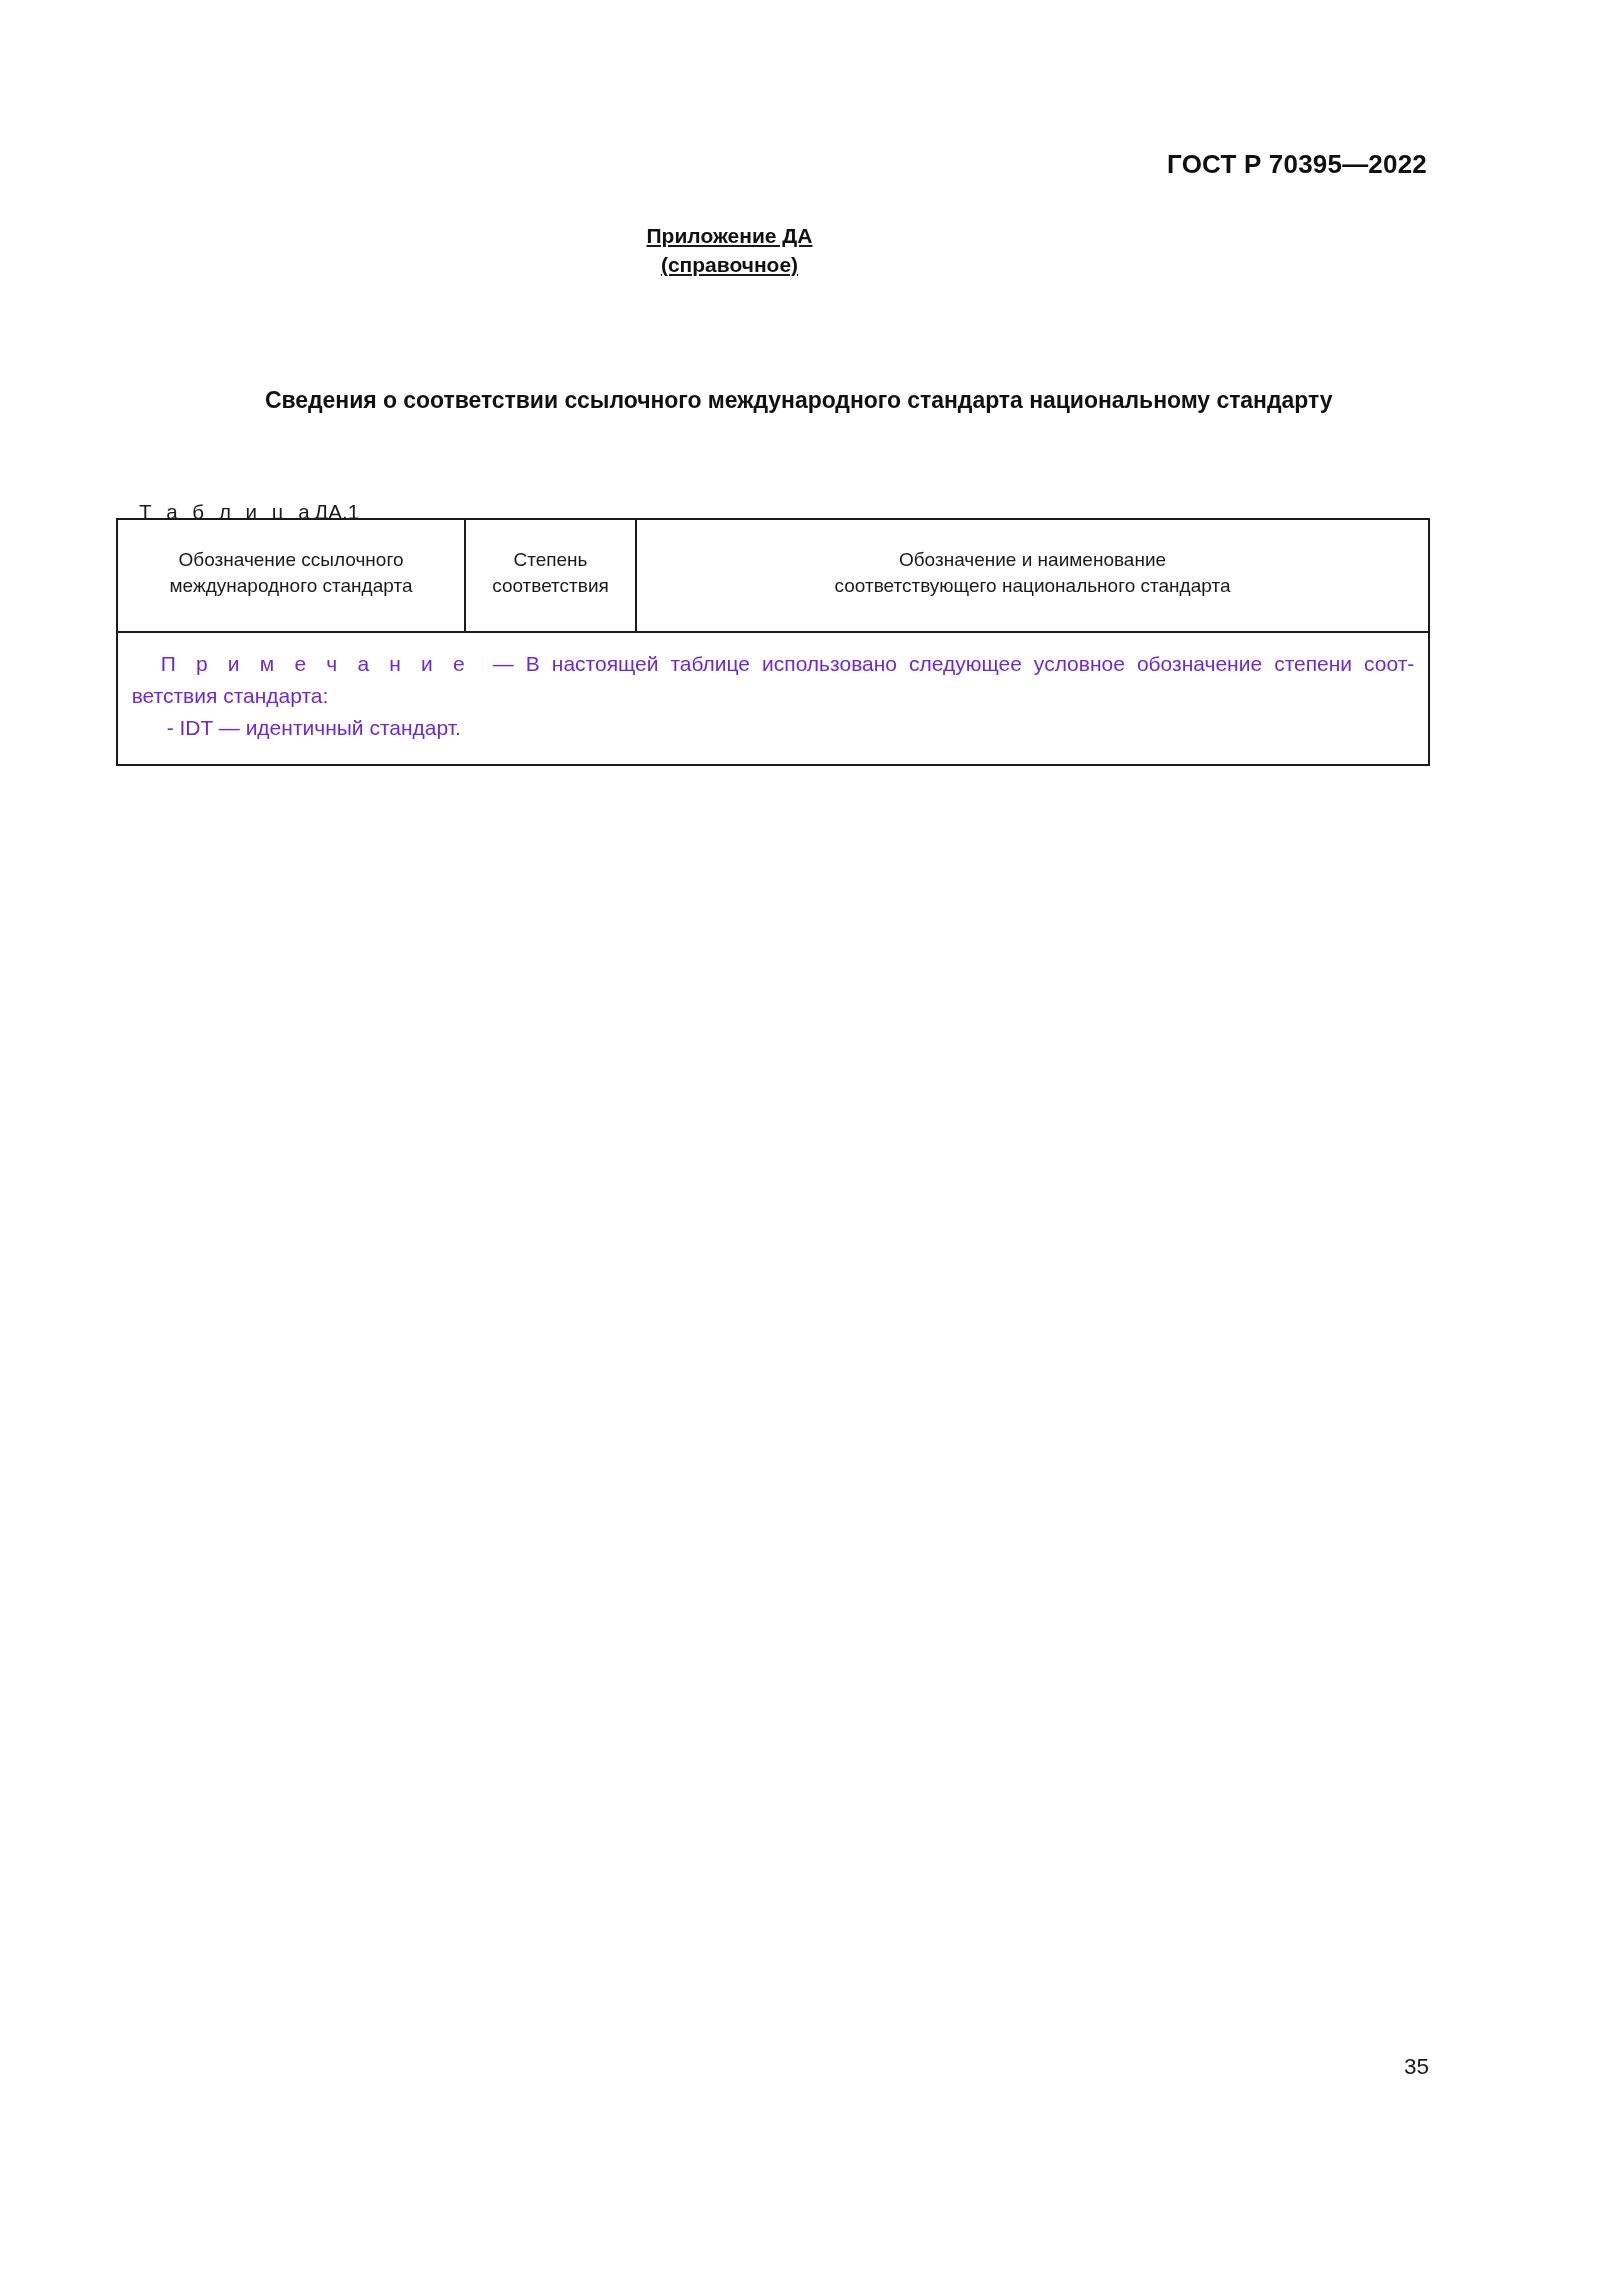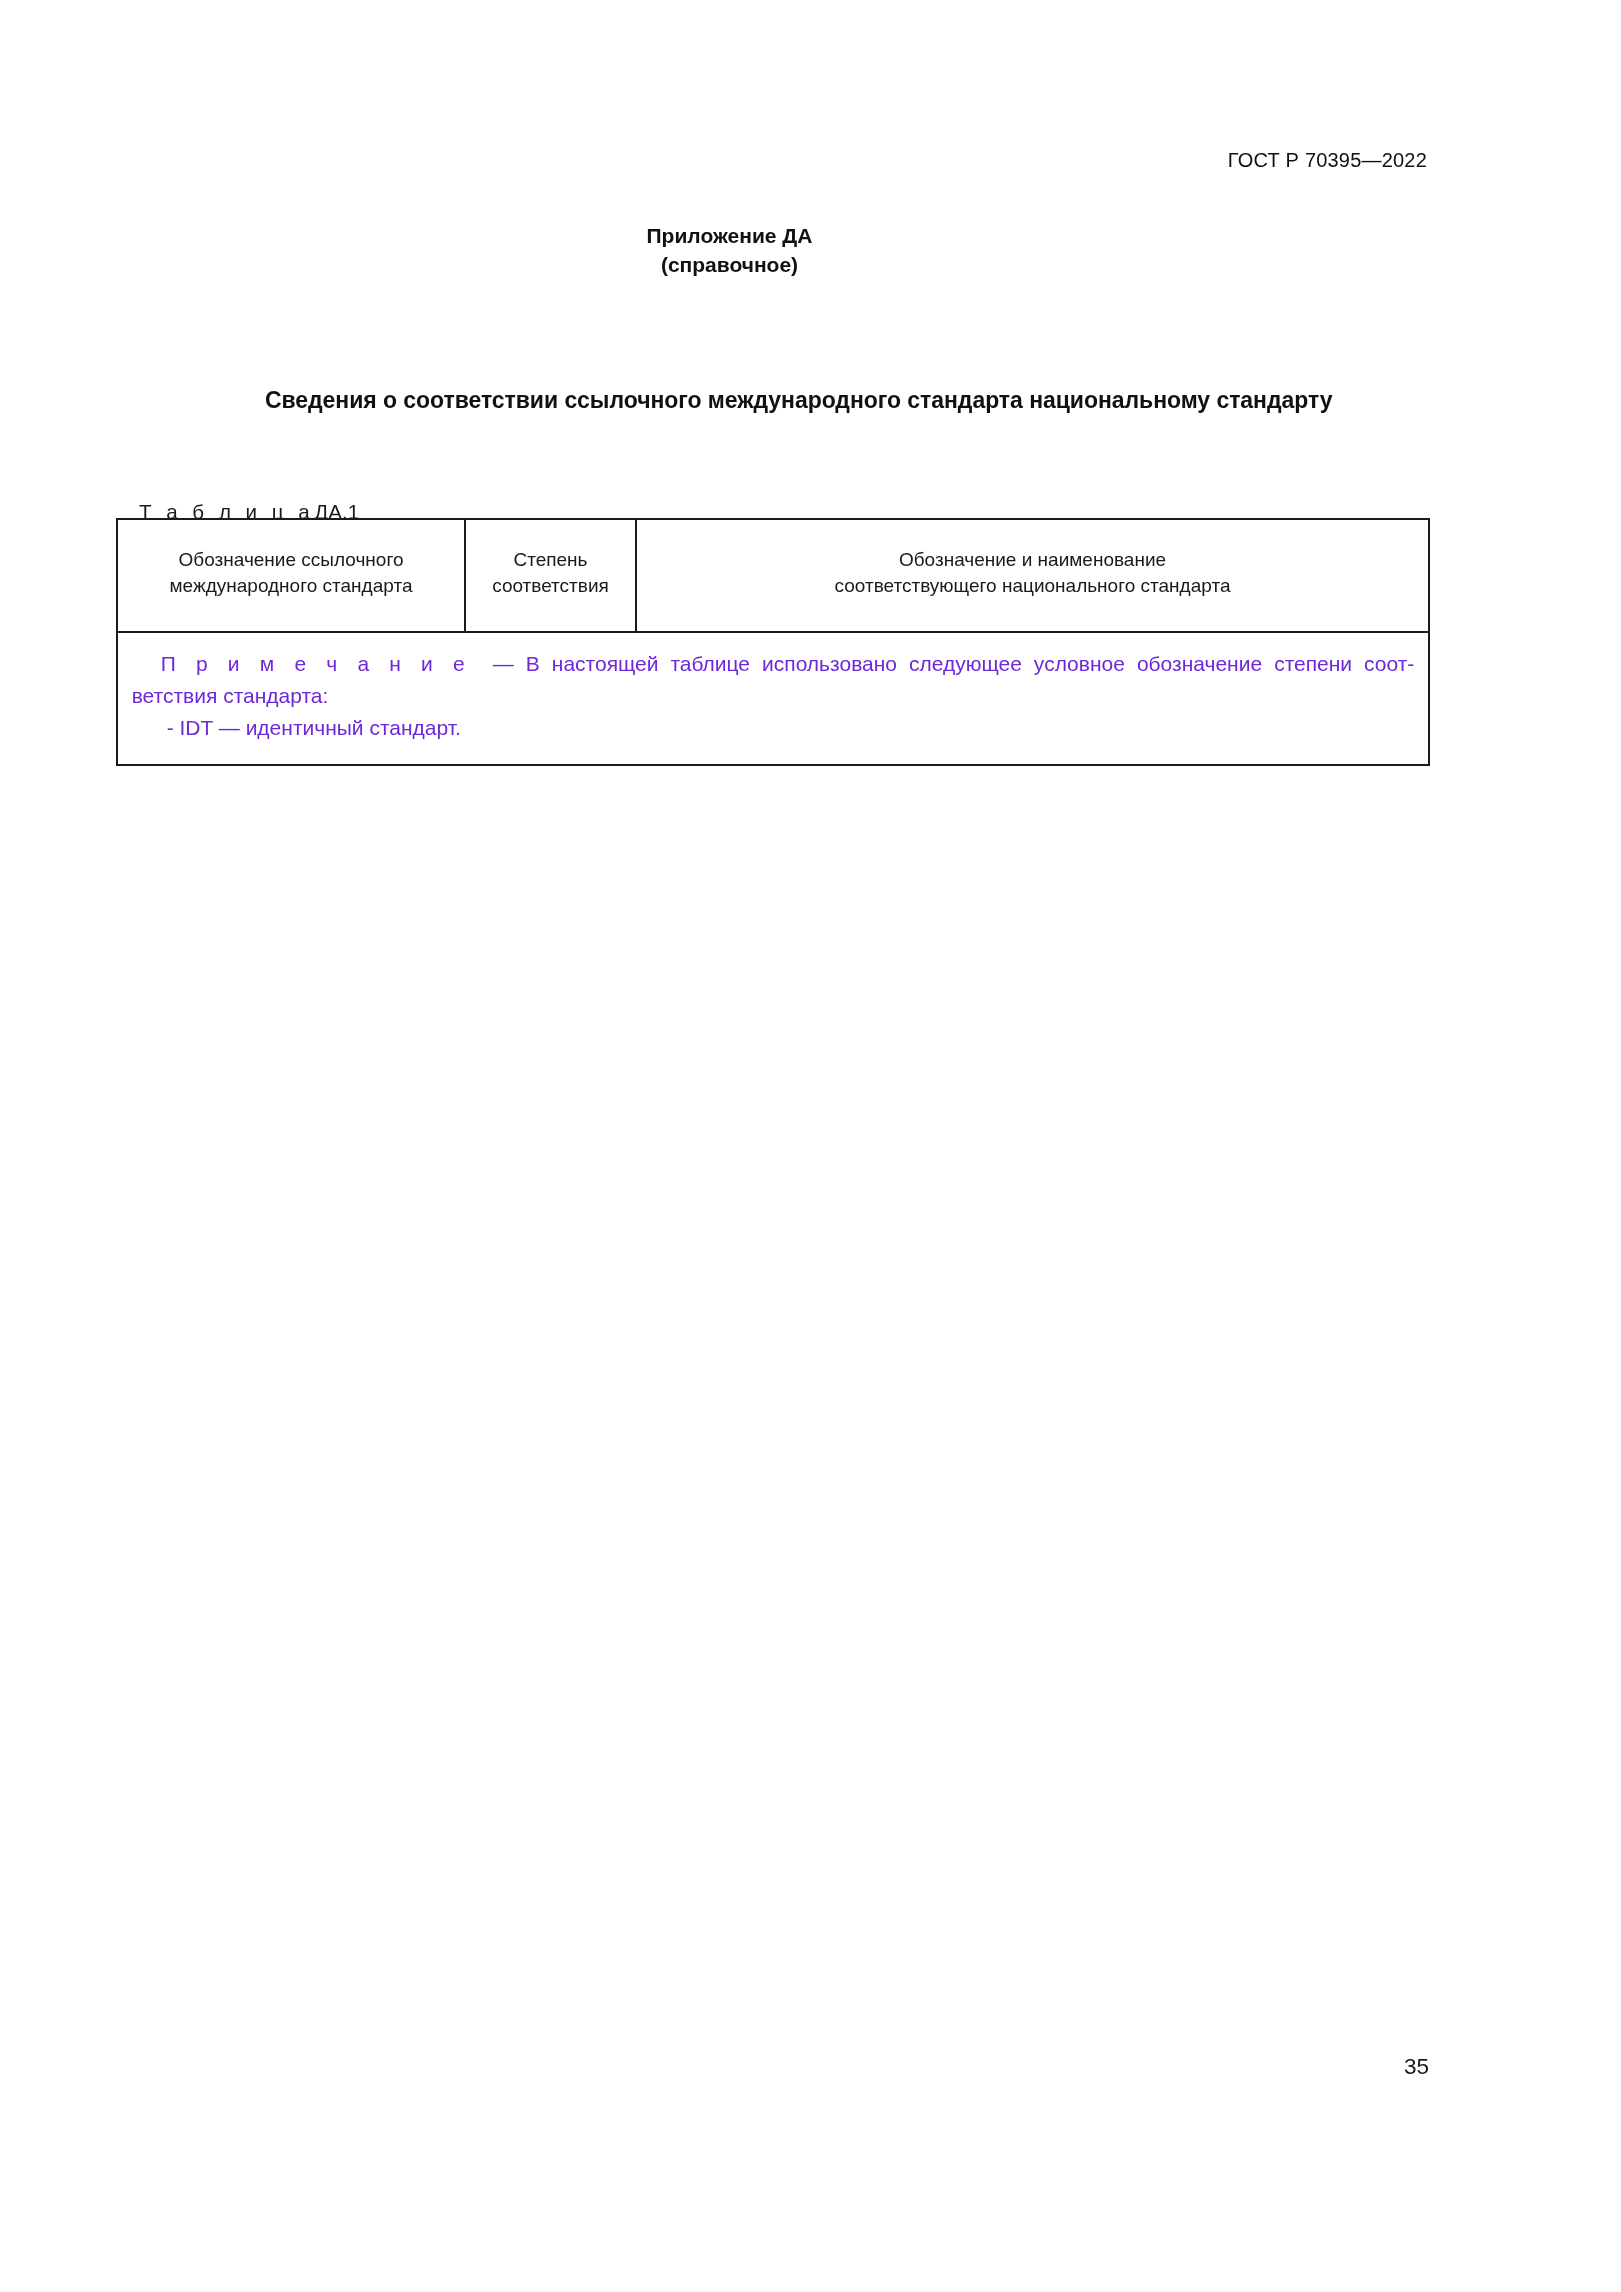--- a/index.html
+++ b/index.html
@@ -17,34 +17,35 @@
     color: #1a1a1a;
     overflow: hidden;
     box-sizing: border-box;
   }
 
   
   .running-head {
     position: absolute;
     top: 149px;
     right: 194px;
-    font-size: 20px;
-    font-weight: normal;
+    font-size: 26px;
+    font-weight: bold;
     letter-spacing: 0.2px;
     white-space: nowrap;
     color: #111111;
   }
 
   
   .appendix-block {
     position: absolute;
     top: 221px;
     left: 0;
     width: 1621px;
     text-align: center;
+    text-decoration: underline;
   }
   .appendix-title {
     font-size: 21px;
     font-weight: bold;
     line-height: 29px;
     color: #111111;
     margin-left: -162px;
   }
   .appendix-subtitle {
     font-size: 21px;

